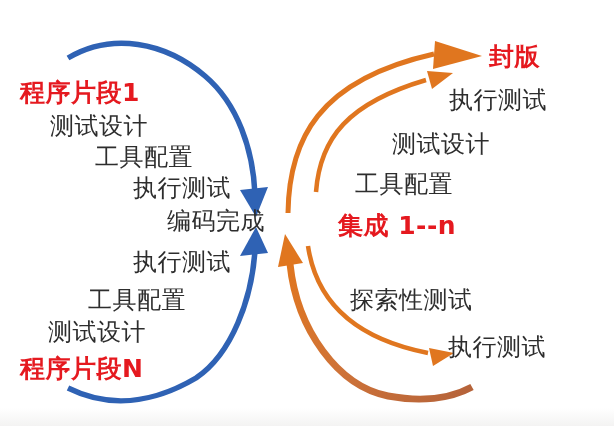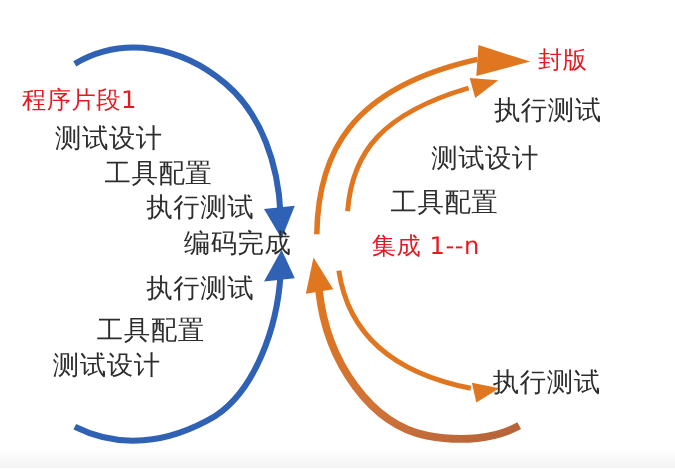--- a/index.html
+++ b/index.html
@@ -19,22 +19,22 @@
   .lbl {
     position: absolute;
     white-space: nowrap;
     color: #2d2d2d;
     font-size: 24px;
     font-weight: 500;
     letter-spacing: 0.5px;
   }
   .lbl.red {
     color: #e5191f;
-    font-weight: 400;
-    font-size: 22px;
+    font-weight: 700;
+    font-size: 25px;
   }
   
   .lbl-prog1        { left: 20px;  top: 76px;  }
   .lbl-lt-1         { left: 50px;  top: 110px; }
   .lbl-lt-2         { left: 95px;  top: 141px; }
   .lbl-lt-3         { left: 133px; top: 172px; }
   .lbl-lt-4         { left: 167px; top: 205px; }
   .lbl-lb-1         { left: 133px; top: 246px; }
   .lbl-lb-2         { left: 88px;  top: 284px; }
   .lbl-lb-3         { left: 48px;  top: 316px; }
@@ -91,23 +91,25 @@
   </svg>
 
   <div class="lbl red lbl-prog1">程序片段1</div>
   <div class="lbl lbl-lt-1">测试设计</div>
   <div class="lbl lbl-lt-2">工具配置</div>
   <div class="lbl lbl-lt-3">执行测试</div>
   <div class="lbl lbl-lt-4">编码完成</div>
   <div class="lbl lbl-lb-1">执行测试</div>
   <div class="lbl lbl-lb-2">工具配置</div>
   <div class="lbl lbl-lb-3">测试设计</div>
+  <div class="lbl red lbl-progN">程序片段N</div>
 
   <div class="lbl red lbl-integration">集成 1--n</div>
 
   <div class="lbl red lbl-release">封版</div>
   <div class="lbl lbl-rt-1">执行测试</div>
   <div class="lbl lbl-rt-2">测试设计</div>
   <div class="lbl lbl-rt-3">工具配置</div>
+  <div class="lbl lbl-rb-1">探索性测试</div>
   <div class="lbl lbl-rb-2">执行测试</div>
 
   <div id="bottom-shade"></div>
 </div>
 
 </body></html>

